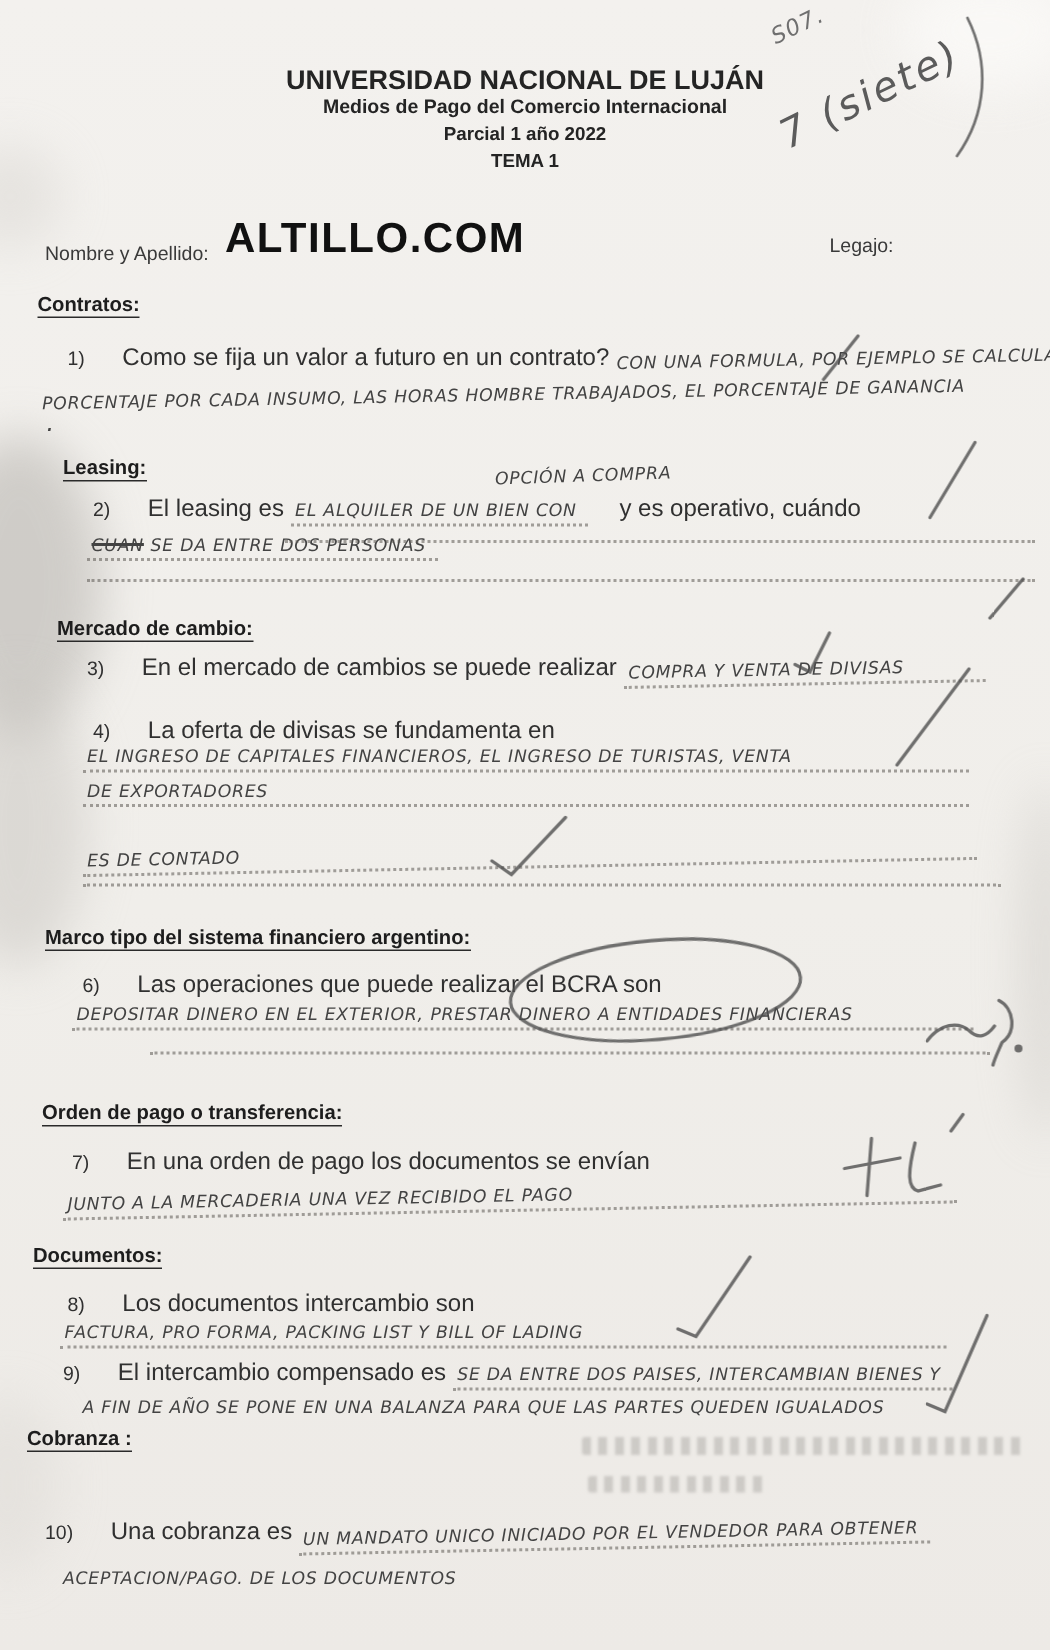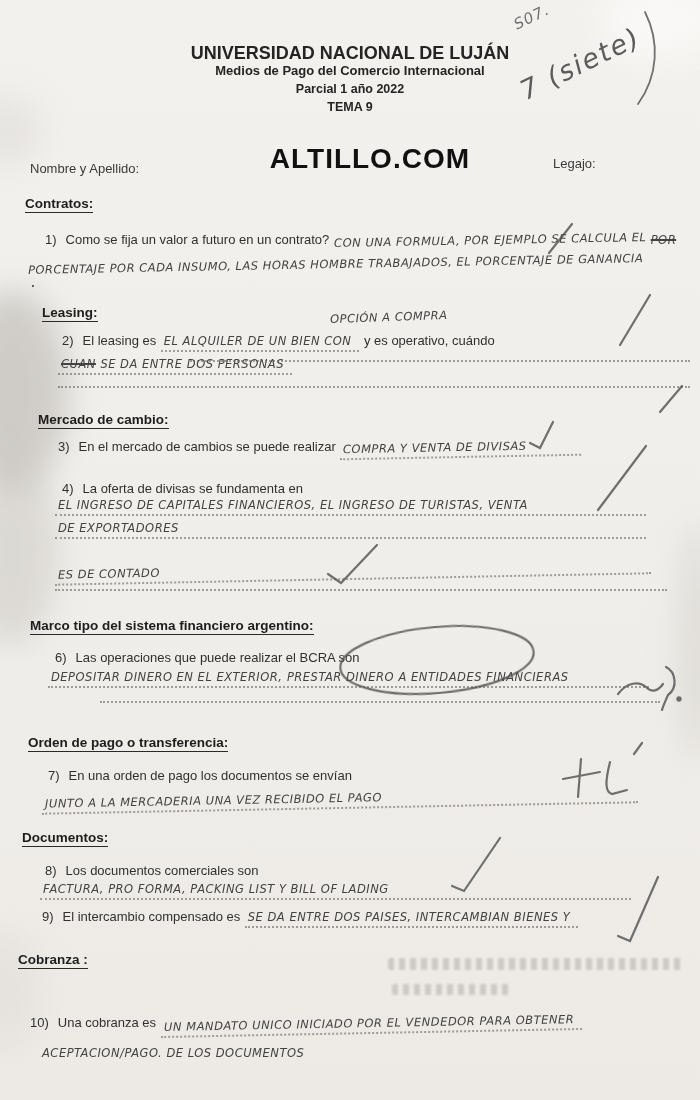--- a/index.html
+++ b/index.html
@@ -17,29 +17,29 @@
   .b5{left:-30px;top:930px;width:70px;height:120px;background:#d7d4cf;opacity:.35;}
   .b6{right:-20px;top:-20px;width:120px;height:80px;background:#fbfaf8;opacity:.8;}
 
   .abs{position:absolute;white-space:nowrap;}
   .hdr{left:140px;top:44px;width:420px;text-align:center;font-weight:bold;color:#242424;}
   .hdr div{line-height:18px;}
   .h1,.h2{font-size:18px;}
   .h3{font-size:13px;text-align:center;}
   .h4,.h5{font-size:12.5px;text-align:center;}
 
-  .watermark{left:150px;top:143px;width:320px;text-align:right;
+  .watermark{left:150px;top:143px;width:320px;text-align:left;
     font-size:28px;font-weight:bold;letter-spacing:1px;color:#111;}
   .small-label{font-size:13px;color:#3a3a3a;}
 
   .section{font-size:13.5px;font-weight:bold;color:#1d1d1d;
     border-bottom:1.6px solid #2a2a2a;padding-bottom:1px;}
 
   .pnum{font-size:13px;color:#303030;margin-right:9px;}
-  .ptext{font-size:13px;color:#303030;}
+  .ptext{font-size:16px;color:#303030;margin-left:16px;}
 
   .hw{font-family:"DejaVu Sans",sans-serif;font-style:italic;
     font-size:11.5px;letter-spacing:.5px;color:#434343;}
   .strike{text-decoration:line-through;text-decoration-thickness:2px;}
   .dot{display:inline-block;border-bottom:2px dotted rgba(92,89,84,.55);
     padding:0 8px 1px 3px;line-height:15px;}
   .dotline{position:absolute;border-bottom:2px dotted rgba(92,89,84,.55);height:14px;}
   .tilt{display:inline-block;transform:rotate(-1.1deg);}
 
   .grade-note{right:150px;top:8px;transform:rotate(-26deg);
@@ -65,21 +65,21 @@
   <div class="blob b5"></div>
   <div class="blob b6"></div>
 
   <div class="abs grade-note">S07.</div>
   <div class="abs grade">7 (siete)</div>
 
   <div class="abs hdr">
     <div class="h1">UNIVERSIDAD NACIONAL DE LUJÁN</div>
     <div class="h3">Medios de Pago del Comercio Internacional</div>
     <div class="h4">Parcial 1 año 2022</div>
-    <div class="h5">TEMA 9</div>
+    <div class="h5">TEMA 1</div>
   </div>
 
   <div class="abs watermark">ALTILLO.COM</div>
   <div class="abs small-label" style="left:30px;top:161px">Nombre y Apellido:</div>
   <div class="abs small-label" style="left:553px;top:156px">Legajo:</div>
 
   <div class="abs" style="left:25px;top:194px"><span class="section">Contratos:</span></div>
 
   <div class="abs" style="left:45px;top:230px">
     <span class="pnum">1)</span><span class="ptext">Como se fija un valor a futuro en un contrato?</span>
@@ -135,28 +135,29 @@
   <div class="abs" style="left:28px;top:733px"><span class="section">Orden de pago o transferencia:</span></div>
 
   <div class="abs" style="left:48px;top:766px">
     <span class="pnum">7)</span><span class="ptext">En una orden de pago los documentos se envían</span>
   </div>
   <div class="abs" style="left:42px;top:788px"><span class="hw dot tilt" style="min-width:585px">JUNTO A LA MERCADERIA UNA VEZ RECIBIDO EL PAGO</span></div>
 
   <div class="abs" style="left:22px;top:828px"><span class="section">Documentos:</span></div>
 
   <div class="abs" style="left:45px;top:861px">
-    <span class="pnum">8)</span><span class="ptext">Los documentos comerciales son</span>
+    <span class="pnum">8)</span><span class="ptext">Los documentos intercambio son</span>
   </div>
   <div class="abs" style="left:40px;top:879px"><span class="hw dot" style="min-width:580px">FACTURA, PRO FORMA, PACKING LIST Y BILL OF LADING</span></div>
 
   <div class="abs" style="left:42px;top:907px">
     <span class="pnum">9)</span><span class="ptext">El intercambio compensado es</span>
     <span class="hw dot">SE DA ENTRE DOS PAISES, INTERCAMBIAN BIENES Y</span>
   </div>
+  <div class="abs" style="left:55px;top:929px"><span class="hw">A FIN DE AÑO SE PONE EN UNA BALANZA PARA QUE LAS PARTES QUEDEN IGUALADOS</span></div>
 
   <div class="abs" style="left:18px;top:950px"><span class="section">Cobranza :</span></div>
 
   <div class="bleed" style="left:388px;top:958px;width:295px;height:12px"></div>
   <div class="bleed" style="left:392px;top:984px;width:118px;height:11px"></div>
 
   <div class="abs" style="left:30px;top:1013px">
     <span class="pnum">10)</span><span class="ptext">Una cobranza es</span>
     <span class="hw dot tilt">UN MANDATO UNICO INICIADO POR EL VENDEDOR PARA OBTENER</span>
   </div>

